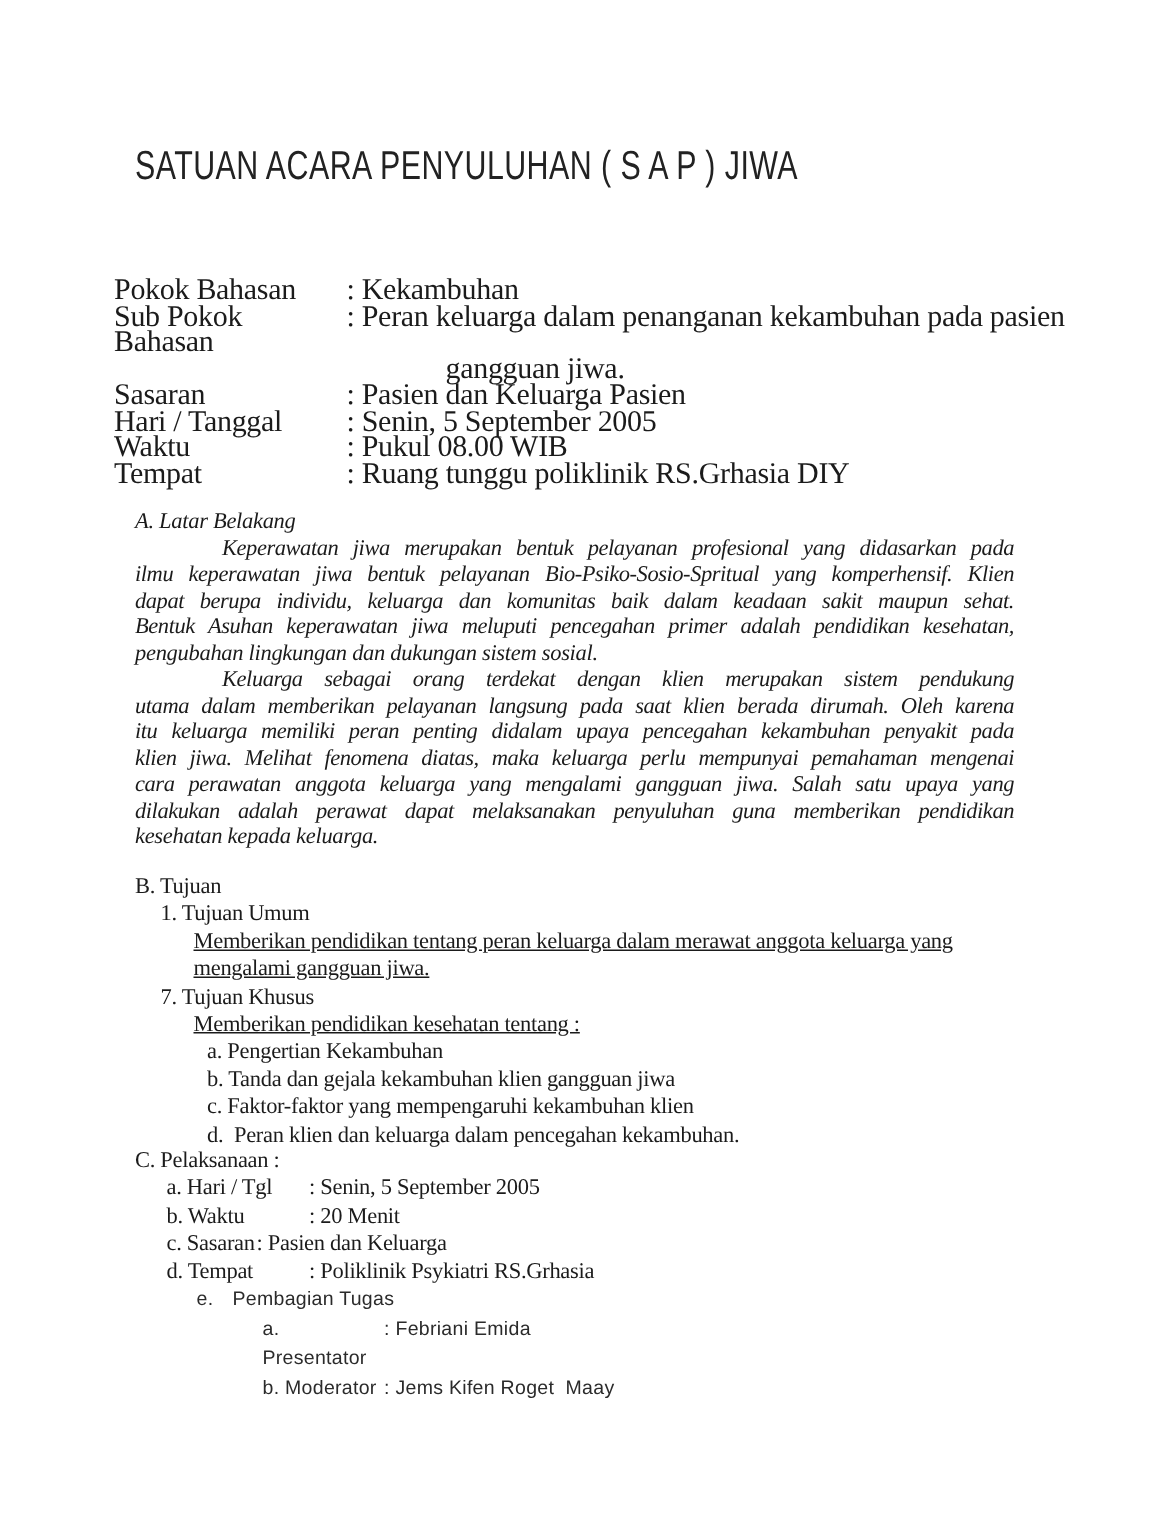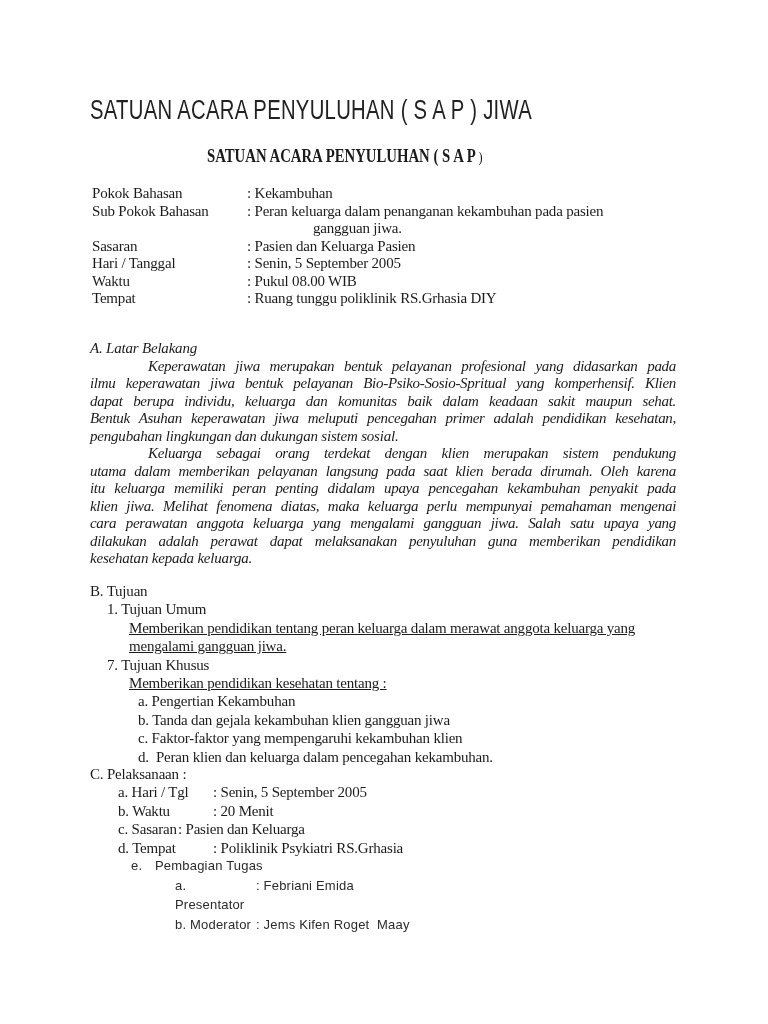--- a/index.html
+++ b/index.html
@@ -8,62 +8,59 @@
     font-family:"Liberation Serif", serif; color:#1b1b1b; overflow:hidden;padding-left:20px;
   }
   
   .top-title { position:absolute; left:90px; top:94px; font-family:"Liberation Sans", sans-serif; font-size:27px; line-height:32px; color:#222; }
   .sx75 { display:inline-block; transform:scaleX(.75); transform-origin:0 50%; white-space:nowrap; letter-spacing:.4px; }
   
   .doc-heading { position:absolute; left:207px; top:145px; font-size:18px; line-height:22px; font-weight:bold; }
   .sx82 { display:inline-block; transform:scaleX(.82); transform-origin:0 50%; white-space:nowrap; }
   .hp { font-weight:normal; font-size:15px; }
   
-  .meta { position:absolute; left:92px; top:185px; font-size:15px; line-height:17.5px; letter-spacing:-.2px; }
+  .meta { position:absolute; left:76px; top:185px; font-size:20px; line-height:17.5px; letter-spacing:-.2px; }
   .mrow { display:flex; }
   .mlabel { flex:0 0 155px; width:155px; }
   .mvalue { white-space:pre; }
   .mwrap { margin-left:221px; }
   
   .sec { position:absolute; left:90px; font-size:15px; }
   .sec-heading { letter-spacing:-.2px; }
   .sec-a { top:340px; width:586px; line-height:17.5px;font-style:italic; }
   .jline { text-align:justify; text-align-last:justify; letter-spacing:-.3px; word-spacing:-.4px; }
   .jline.first { text-indent:58px; }
   .lastline { text-align:left; text-align-last:left; letter-spacing:-.2px; }
   .sec-b { top:582px; width:620px; line-height:18.4px; }
   .b-line { white-space:pre; letter-spacing:-.2px; }
   .lv1 { margin-left:17px; }
   .lv2 { margin-left:39px;text-decoration:underline; }
   .lv3 { margin-left:48px; }
   .sec-c { top:765px; width:620px; line-height:18.4px; }
-  .c-row { display:flex; margin-left:28px; letter-spacing:-.2px; }
+  .c-row { display:flex; margin-left:21px; letter-spacing:-.2px; }
   .c-label { flex:0 0 95px; width:95px; }
   .c-label.w60 { flex:0 0 60px; width:60px; }
   .c-value { white-space:pre; }
   
   .tasks { position:absolute; left:131px; top:856px; font-family:"Liberation Sans", sans-serif; font-size:13px; line-height:19.5px; color:#2b2b2b; letter-spacing:.2px; }
   .t-head { display:flex; }
   .t-e { flex:0 0 24px; width:24px; }
   .t-row { display:flex; margin-left:44px; }
   .t-label { flex:0 0 81px; width:81px; }
   .t-value { white-space:pre; }
 </style>
 </head>
 <body>
 
 <div class="page">
 
   <div class="top-title">
     <span class="sx75">SATUAN ACARA PENYULUHAN ( S A P ) JIWA</span>
   </div>
 
-  <div class="doc-heading">
-    <span class="sx82"><span>SATUAN ACARA PENYULUHAN ( S A P</span> <span class="hp">)</span></span>
-  </div>
 
   <div class="meta">
     <div class="mrow">
       <span class="mlabel">Pokok Bahasan</span>
       <span class="mvalue">: Kekambuhan</span>
     </div>
     <div class="mrow">
       <span class="mlabel">Sub Pokok Bahasan</span>
       <span class="mvalue">: Peran keluarga dalam penanganan kekambuhan pada pasien</span>
     </div>

